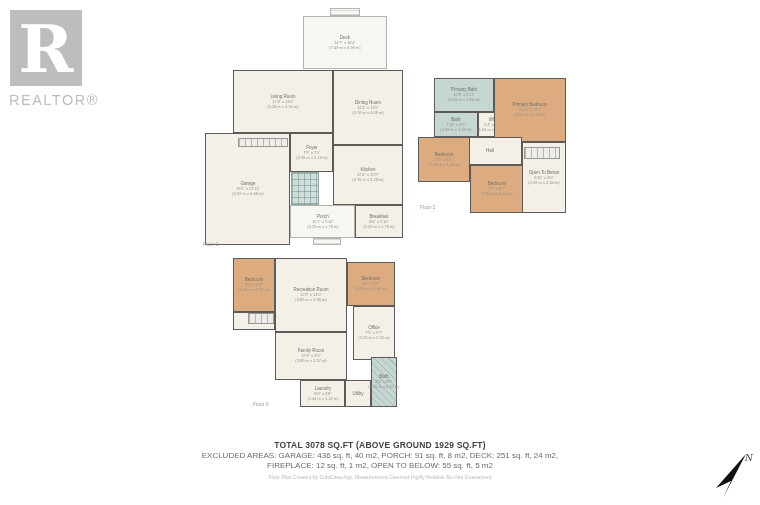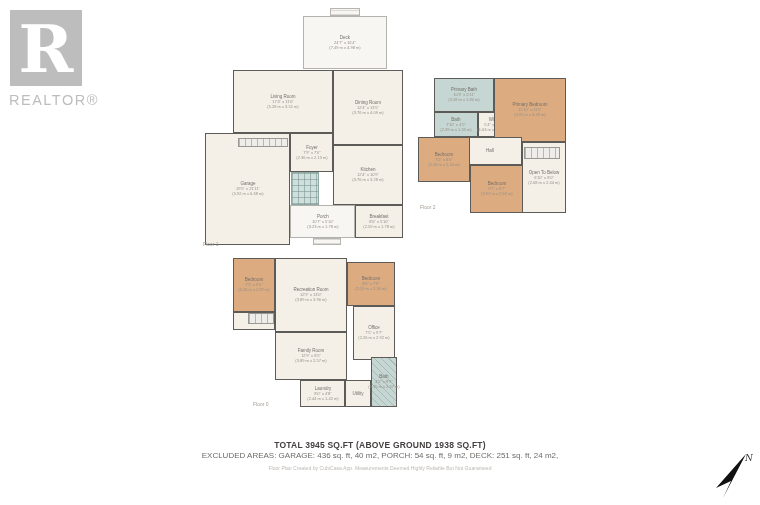--- a/index.html
+++ b/index.html
@@ -230,22 +230,23 @@
           <span class="rname">Bath</span>
           <span class="rft">4'5" x 8'9"</span>
           <span class="rm">(1.35 m x 2.67 m)</span>
         </div>
       </div>
       <div class="feat stairs" style="left: 20px; top: 61px; width: 26px; height: 11px;"></div>
       <div class="floor-tag" style="left: 25px; top: 150px;">Floor 0</div>
     </div>
 
   <div class="summary">
-    <div class="s-bold">TOTAL 3945 SQ.FT (ABOVE GROUND 1938 SQ.FT)</div>
-    <div class="s-reg">EXCLUDED AREAS: GARAGE: 436 sq. ft, 40 m2, PORCH: 54 sq. ft, 9 m2, DECK: 251 sq. ft, 24 m2,</div>
+    <div class="s-bold">TOTAL 3078 SQ.FT (ABOVE GROUND 1929 SQ.FT)</div>
+    <div class="s-reg">EXCLUDED AREAS: GARAGE: 436 sq. ft, 40 m2, PORCH: 91 sq. ft, 8 m2, DECK: 251 sq. ft, 24 m2,</div>
+    <div class="s-reg">FIREPLACE: 12 sq. ft, 1 m2, OPEN TO BELOW: 55 sq. ft, 5 m2</div>
     <div class="s-credit">Floor Plan Created by CubiCasa App. Measurements Deemed Highly Reliable But Not Guaranteed</div>
   </div>
 
   <svg class="compass" viewBox="0 0 50 54">
     <text x="35" y="13" font-family="DejaVu Serif, serif" font-style="italic" font-size="9" fill="#3a3a3a">N</text>
     <path d="M36 6 L6 40 L21 33 L13 50 Z" fill="#111111"></path>
   </svg>
 
 </div>
 

